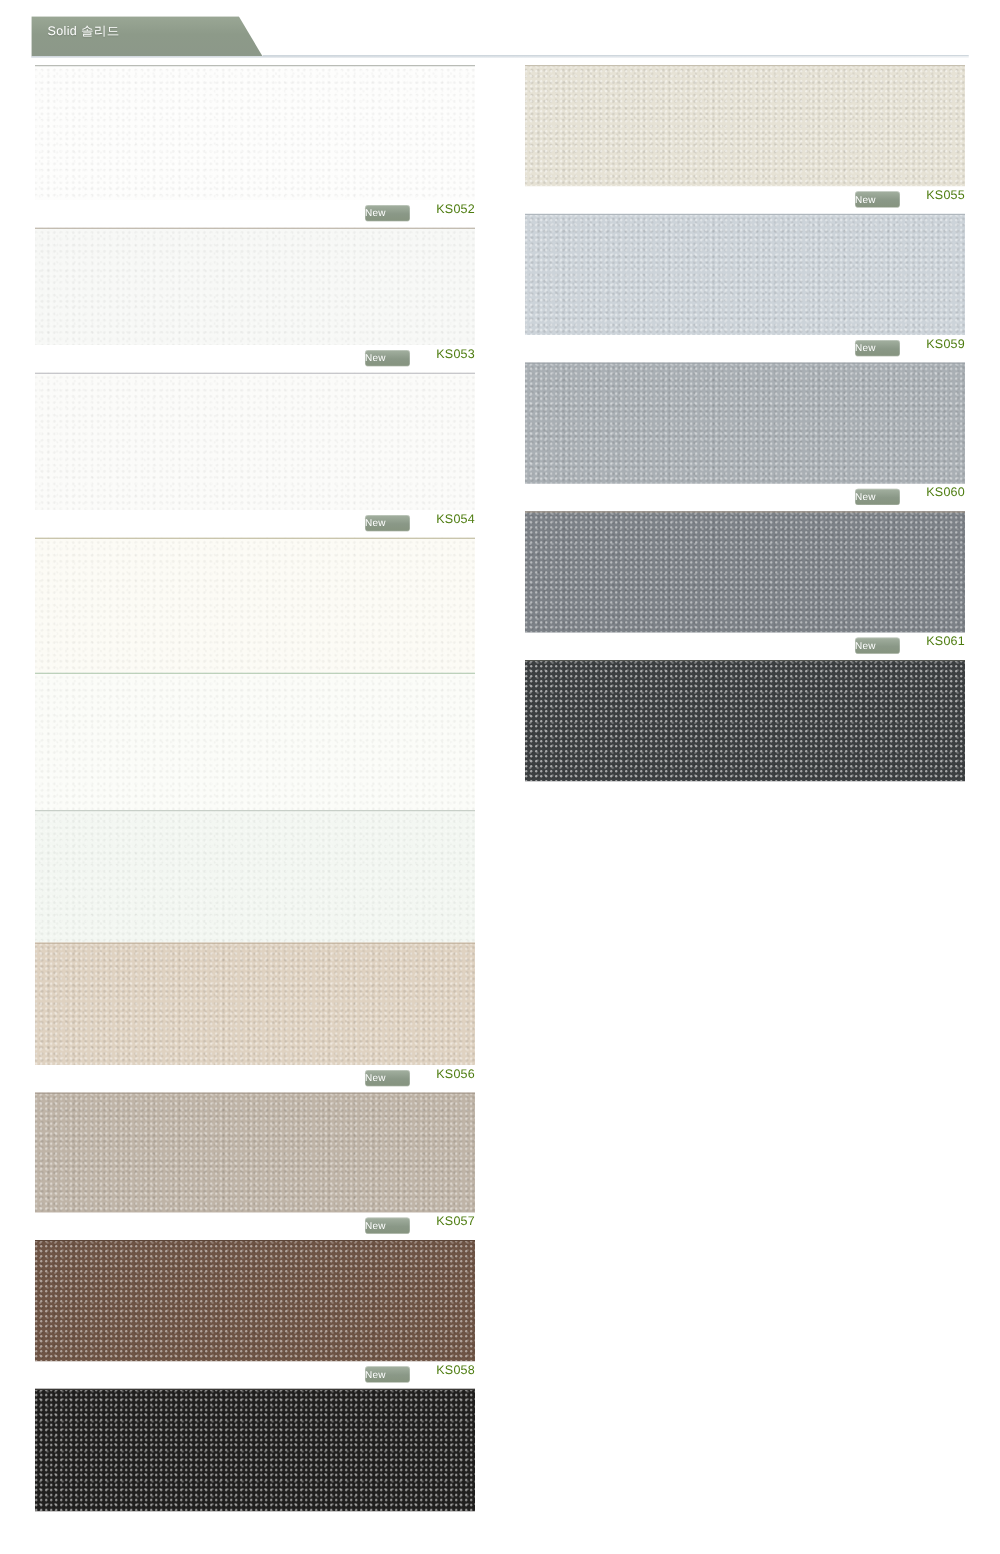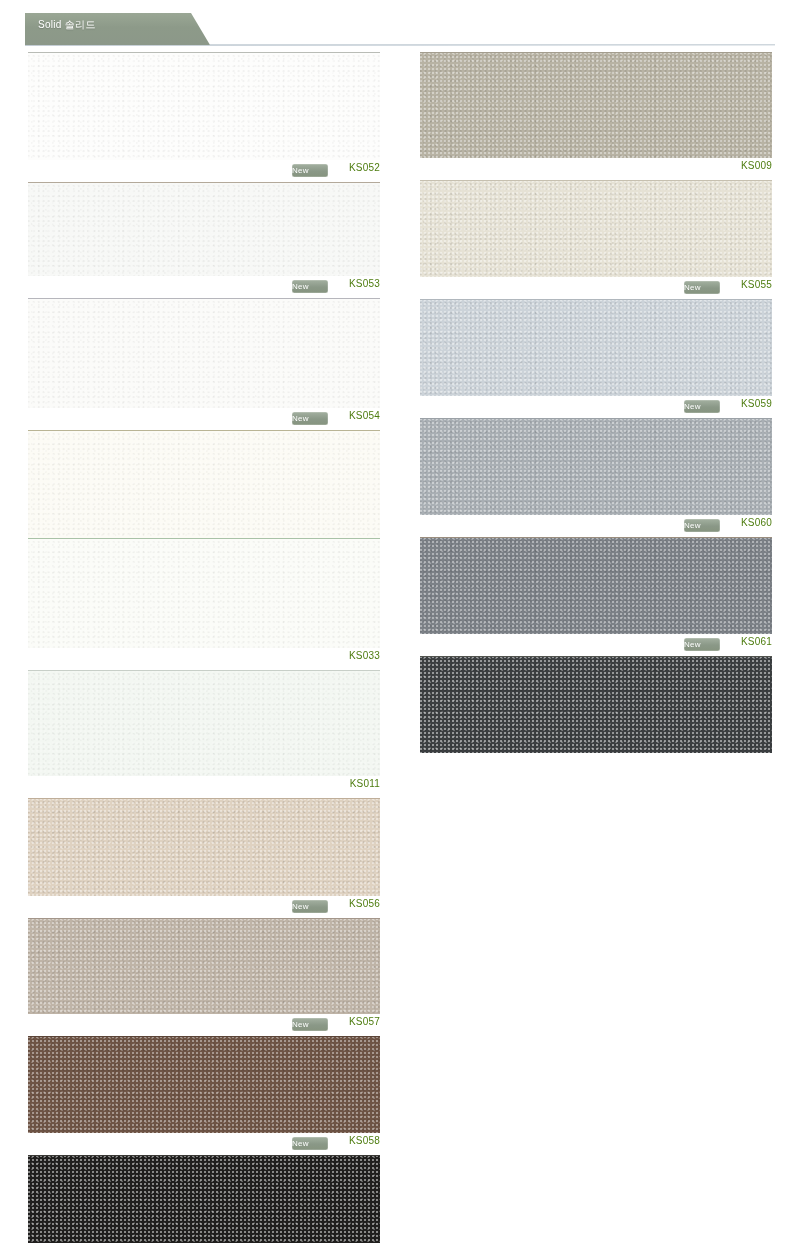--- a/index.html
+++ b/index.html
@@ -187,31 +187,25 @@
     </div>
     <div class="swatch-entry">
       <div class="swatch subtle" style="height: 108px; background-color: rgb(252, 251, 245);">
         <div class="swatch-topline" style="background: rgb(185, 180, 149);"></div>
       </div>
     </div>
     <div class="swatch-entry">
       <div class="swatch subtle" style="height: 110px; background-color: rgb(251, 252, 248);">
         <div class="swatch-topline" style="background: rgb(169, 194, 167);"></div>
       </div>
-      <div class="label-row">
-        <div class="code">KS033</div>
-      </div>
     </div>
     <div class="swatch-entry">
       <div class="swatch subtle" style="height: 106px; background-color: rgb(243, 247, 242);">
         <div class="swatch-topline" style="background: rgb(200, 207, 200);"></div>
       </div>
-      <div class="label-row">
-        <div class="code">KS011</div>
-      </div>
     </div>
     <div class="swatch-entry">
       <div class="swatch" style="height: 98px; background-color: rgb(223, 210, 193);">
         <div class="swatch-topline" style="background: rgb(191, 174, 153);"></div>
       </div>
       <div class="label-row">
         <div class="new-badge">
           <span>New</span>
         </div>
         <div class="code">KS056</div>
@@ -240,28 +234,20 @@
       </div>
     </div>
     <div class="swatch-entry">
       <div class="swatch dark" style="height: 98px; background-color: rgb(32, 31, 30);">
         <div class="swatch-topline" style="background: rgb(58, 57, 54);"></div>
       </div>
     </div>
   </div>
 <div class="column" id="col-right">
     <div class="swatch-entry">
-      <div class="swatch" style="height: 106px; background-color: rgb(184, 179, 164);">
-        <div class="swatch-topline" style="background: rgb(163, 157, 142);"></div>
-      </div>
-      <div class="label-row">
-        <div class="code">KS009</div>
-      </div>
-    </div>
-    <div class="swatch-entry">
       <div class="swatch" style="height: 97px; background-color: rgb(230, 226, 213);">
         <div class="swatch-topline" style="background: rgb(198, 192, 176);"></div>
       </div>
       <div class="label-row">
         <div class="new-badge">
           <span>New</span>
         </div>
         <div class="code">KS055</div>
       </div>
     </div>

